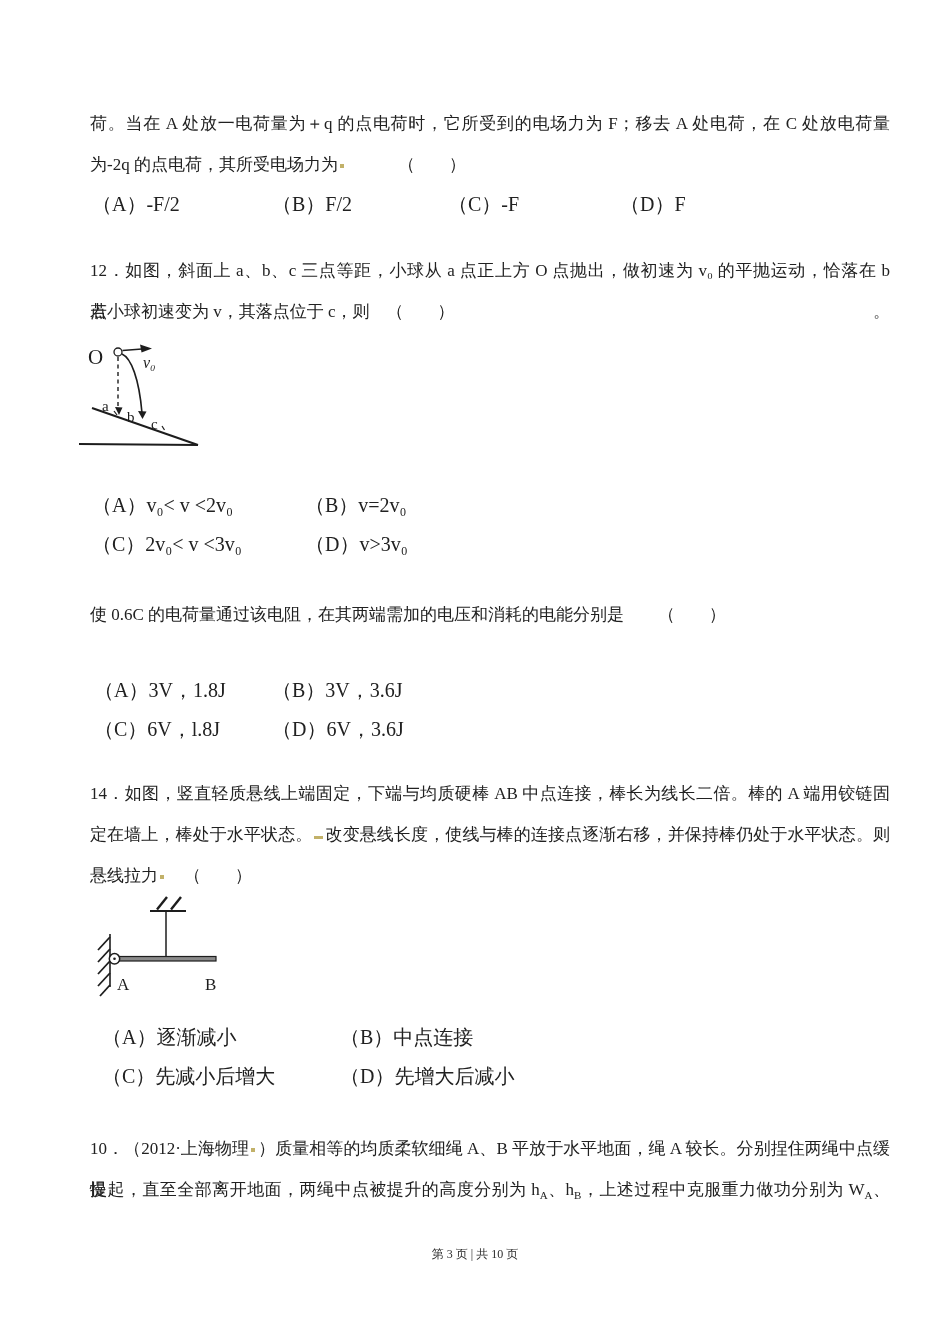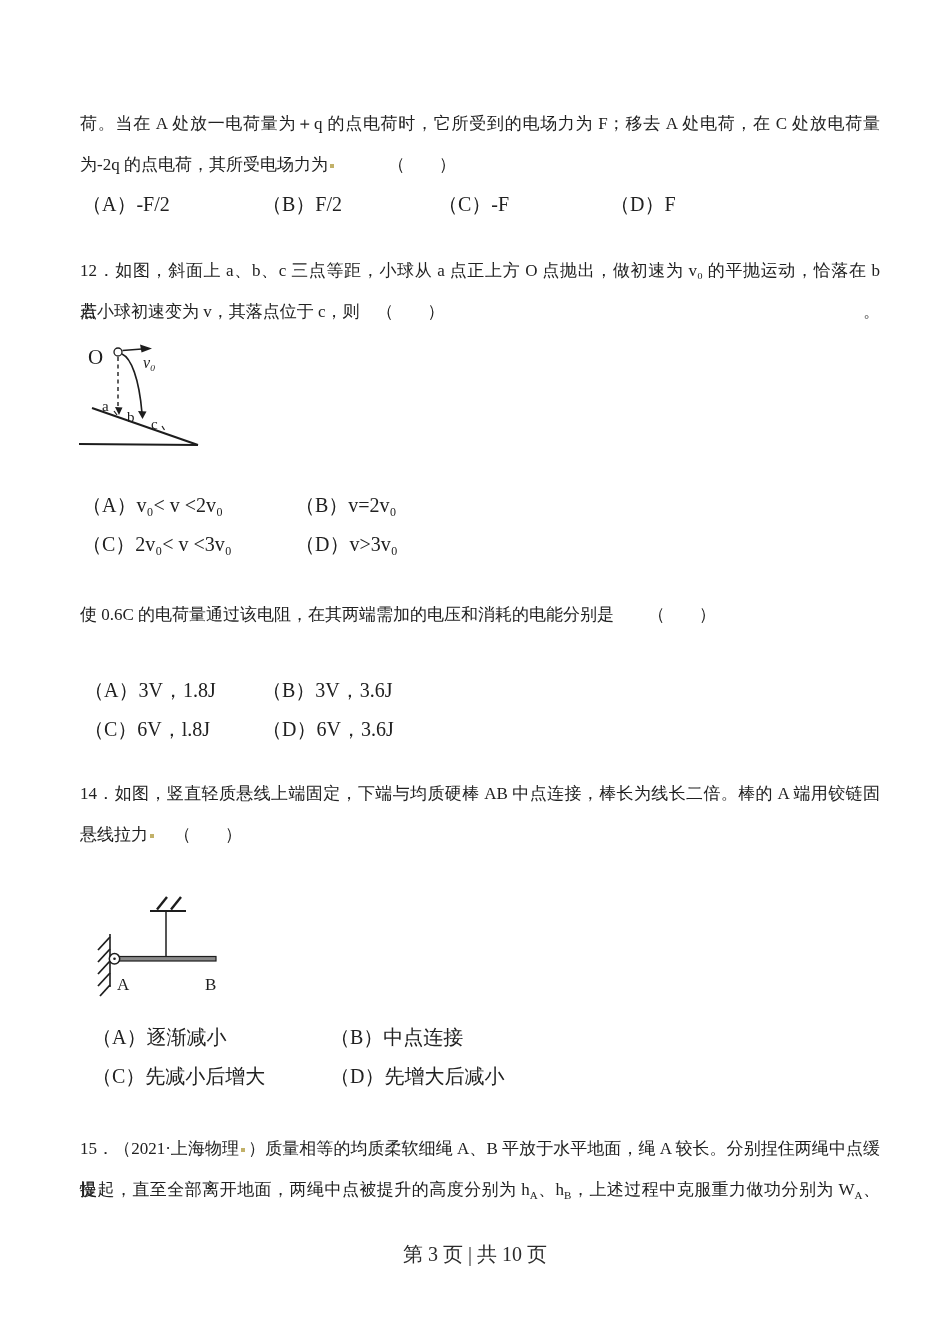--- a/index.html
+++ b/index.html
@@ -4,40 +4,40 @@
 <style>
   html,body{margin:0;padding:0;background:#e8e8e8;}
   .page{
     position:relative;
     width:950px;height:1344px;
     background:#ffffff;
     overflow:hidden;
     font-family:"Liberation Serif","DejaVu Serif",serif;
     color:#212121;
   }
-  .q{position:absolute;left:70px;width:824px;font-family:Liberation Serif, serif;}
+  .q{position:absolute;left:80px;width:824px;font-family:Liberation Serif, serif;}
   .line{
     height:41px;line-height:41px;
     padding-left:10px;
     font-size:17px;
     white-space:pre-wrap;
   }
   .jfull{text-align:justify;text-align-last:justify;padding-right:14px;}
   .optrow{position:relative;height:39px;}
   .opt{
     position:absolute;top:0;height:39px;line-height:39px;
     font-size:20px;white-space:pre;
   }
   .r-sub{font-size:11px;vertical-align:-4px;}
   .r-dotsq{display:inline-block;width:4px;height:4px;background:#c2b169;margin:0 3px 0 2px;vertical-align:2px;}
   .r-dashsq{display:inline-block;width:9px;height:3px;background:#c2b169;margin:0 2px;vertical-align:1px;}
   .diagram{position:absolute;}
   .footer{
     position:absolute;left:0;top:1244px;width:950px;
-    text-align:center;font-size:20px;line-height:20px;color:#2b2b2b;
+    text-align:center;font-size:12px;line-height:20px;color:#2b2b2b;
   }
   svg line, svg path, svg polyline{stroke:#1d1d1d;fill:none;}
   svg text{fill:#1d1d1d;}
 </style>
 </head>
 <body>
 
 <div class="page">
 
   <section class="q" style="top:103px">
@@ -101,20 +101,21 @@
       <span class="opt" style="left:192px">（B）3V，3.6J</span>
     </div>
     <div class="optrow">
       <span class="opt" style="left:14px">（C）6V，l.8J</span>
       <span class="opt" style="left:192px">（D）6V，3.6J</span>
     </div>
   </section>
 
   <section class="q" style="top:773px">
     <div class="line jfull">14．如图，竖直轻质悬线上端固定，下端与均质硬棒 AB 中点连接，棒长为线长二倍。棒的 A 端用铰链固</div>
+    <div class="line jfull"><span>定在墙上，棒处于水平状态。</span><span class="r-dashsq"></span><span>改变悬线长度，使线与棒的连接点逐渐右移，并保持棒仍处于水平状态。则</span></div>
     <div class="line"><span>悬线拉力</span><span class="r-dotsq"></span><span>　（　　）</span></div>
   </section>
 
   <svg class="diagram" style="left:93px;top:891px" width="135" height="110" viewBox="0 0 135 110">
     <g>
       <line x1="57" y1="20" x2="93" y2="20" stroke-width="1.8"></line>
       <line x1="64" y1="18.5" x2="74" y2="6" stroke-width="2.4"></line>
       <line x1="78" y1="18.5" x2="88" y2="6" stroke-width="2.4"></line>
     </g>
     <line x1="73" y1="20" x2="73" y2="66" stroke-width="1.5"></line>
@@ -140,19 +141,19 @@
       <span class="opt" style="left:22px">（A）逐渐减小</span>
       <span class="opt" style="left:260px">（B）中点连接</span>
     </div>
     <div class="optrow">
       <span class="opt" style="left:22px">（C）先减小后增大</span>
       <span class="opt" style="left:260px">（D）先增大后减小</span>
     </div>
   </section>
 
   <section class="q" style="top:1128px">
-    <div class="line jfull"><span>15．（2021·上海物理</span><span class="r-dotsq"></span><span>）质量相等的均质柔软细绳 A、B 平放于水平地面，绳 A 较长。分别捏住两绳中点缓慢</span></div>
+    <div class="line jfull"><span>10．（2012·上海物理</span><span class="r-dotsq"></span><span>）质量相等的均质柔软细绳 A、B 平放于水平地面，绳 A 较长。分别捏住两绳中点缓慢</span></div>
     <div class="line jfull"><span>提起，直至全部离开地面，两绳中点被提升的高度分别为 h</span><span class="r-sub">A</span><span>、h</span><span class="r-sub">B</span><span>，上述过程中克服重力做功分别为 W</span><span class="r-sub">A</span><span>、</span></div>
   </section>
 
   <div class="footer">第 3 页 | 共 10 页</div>
 
 </div>
 
 </body></html>

